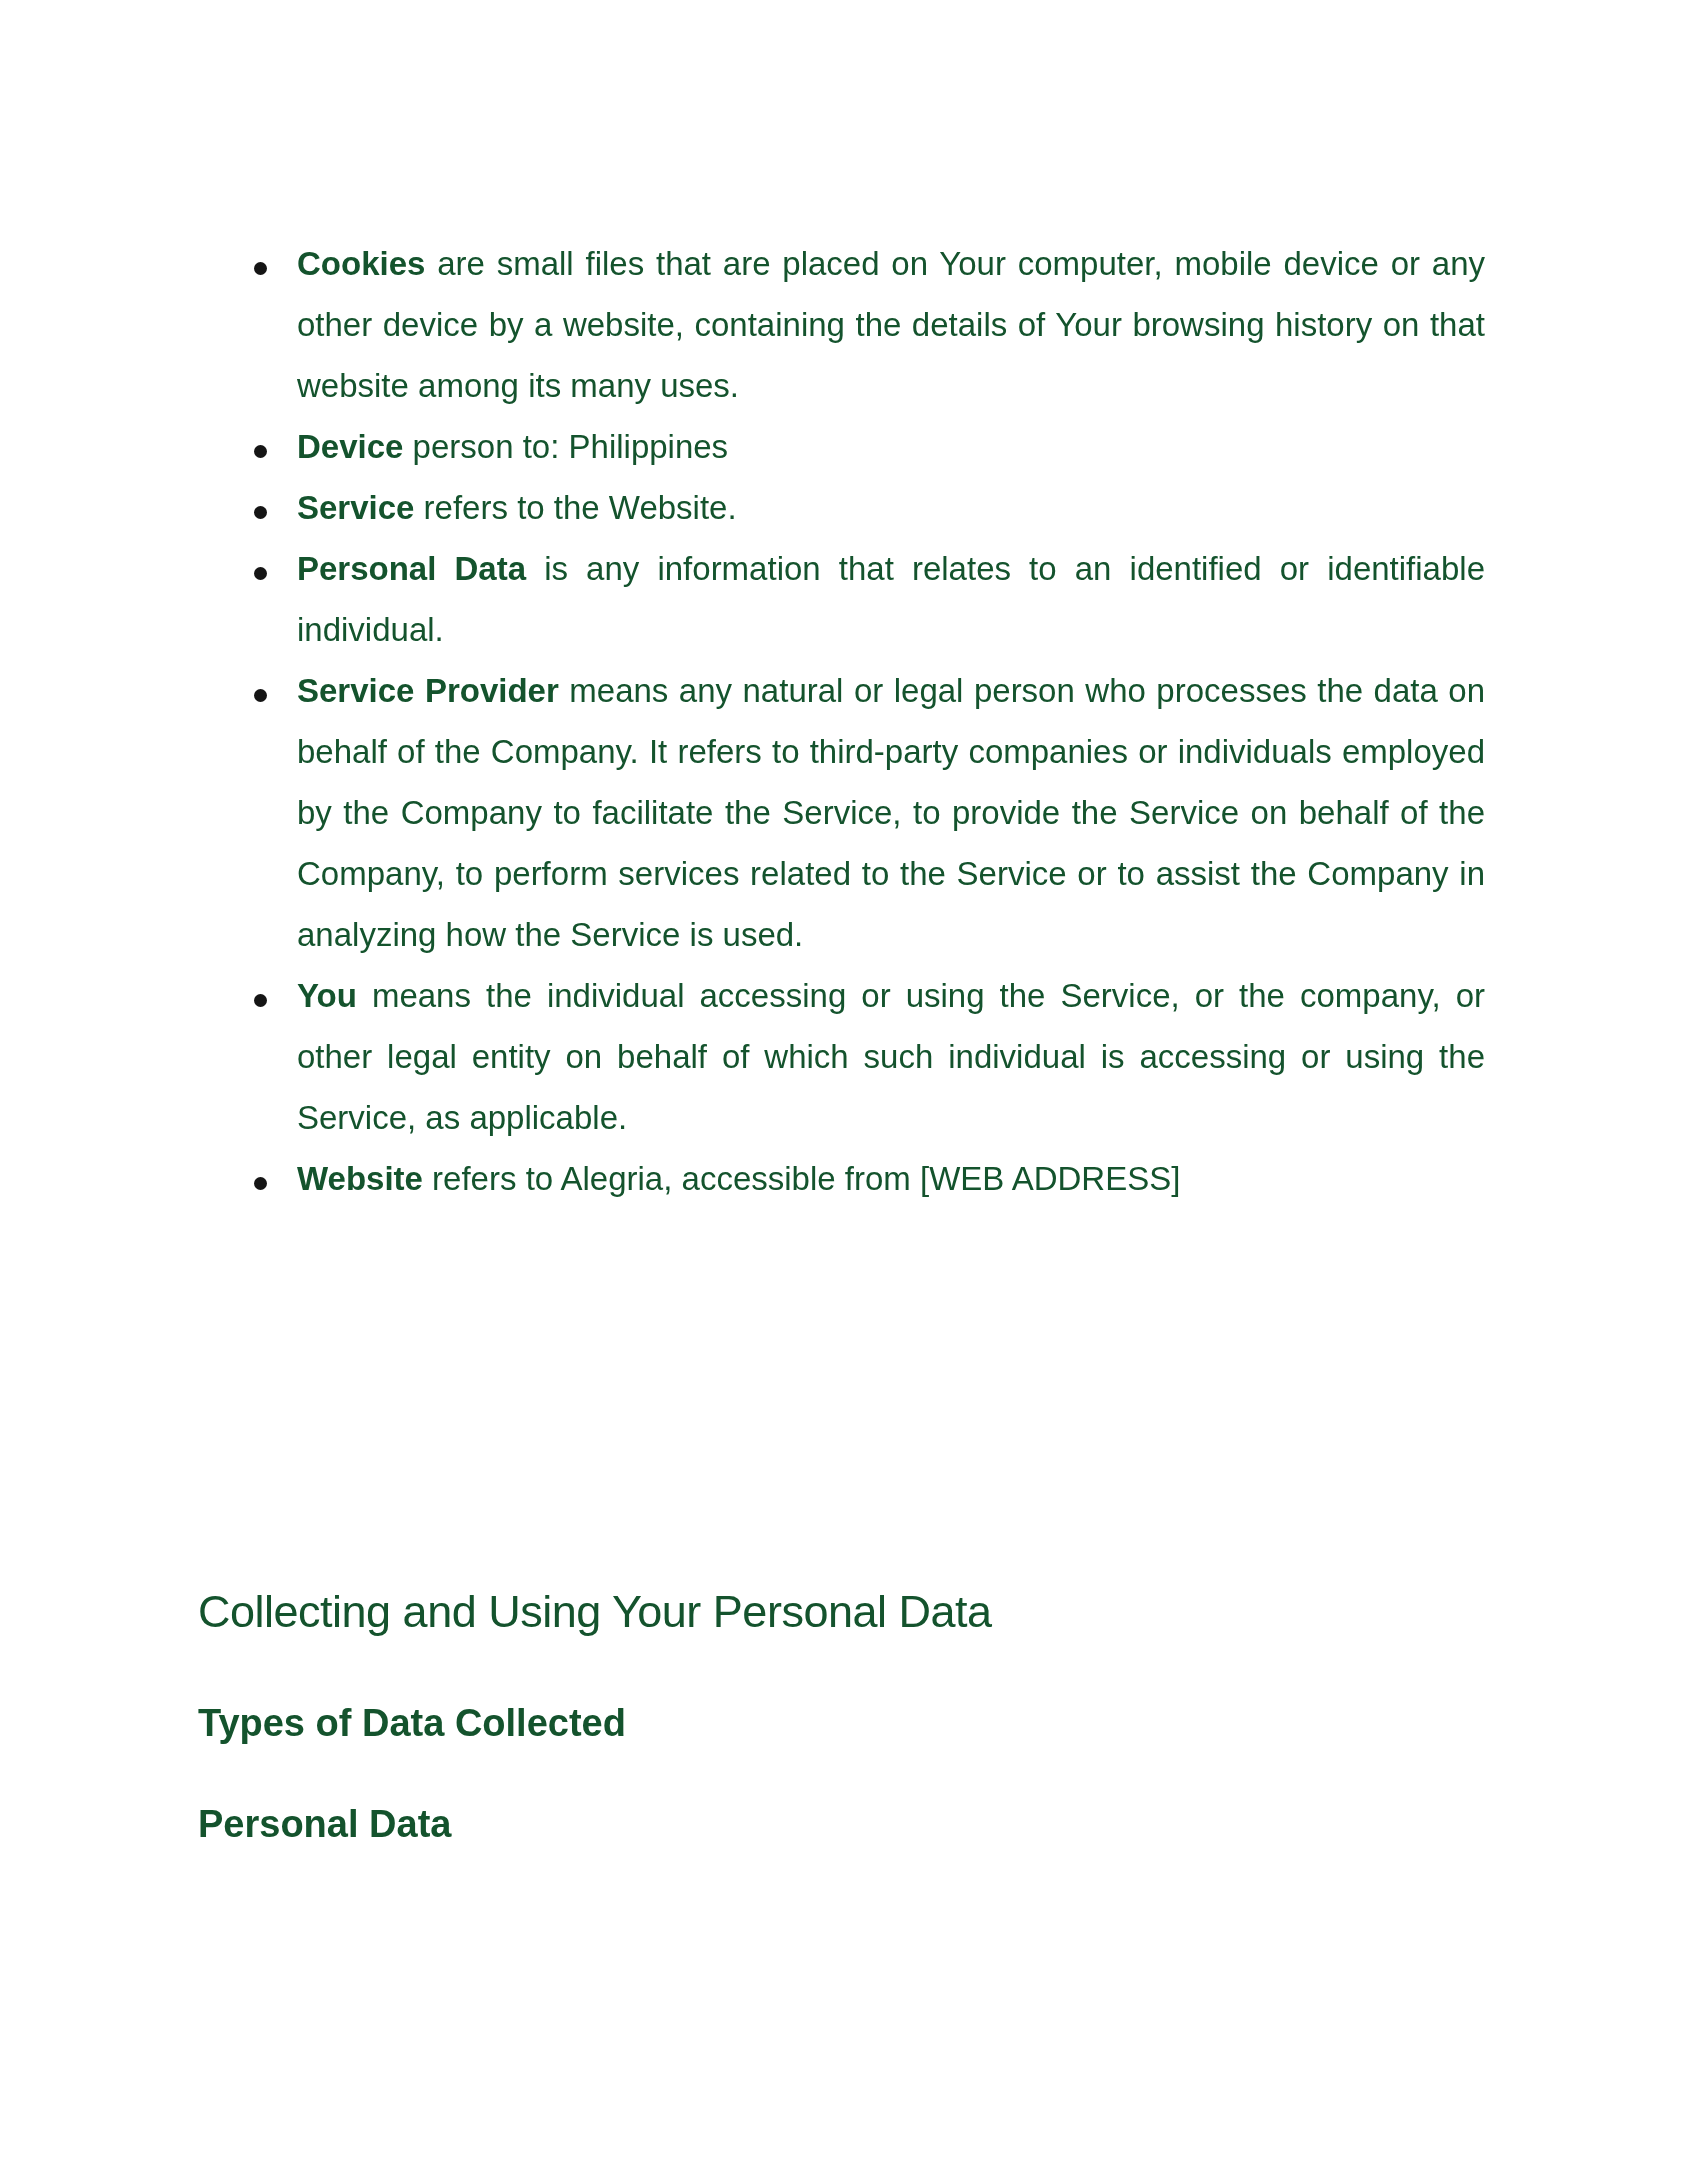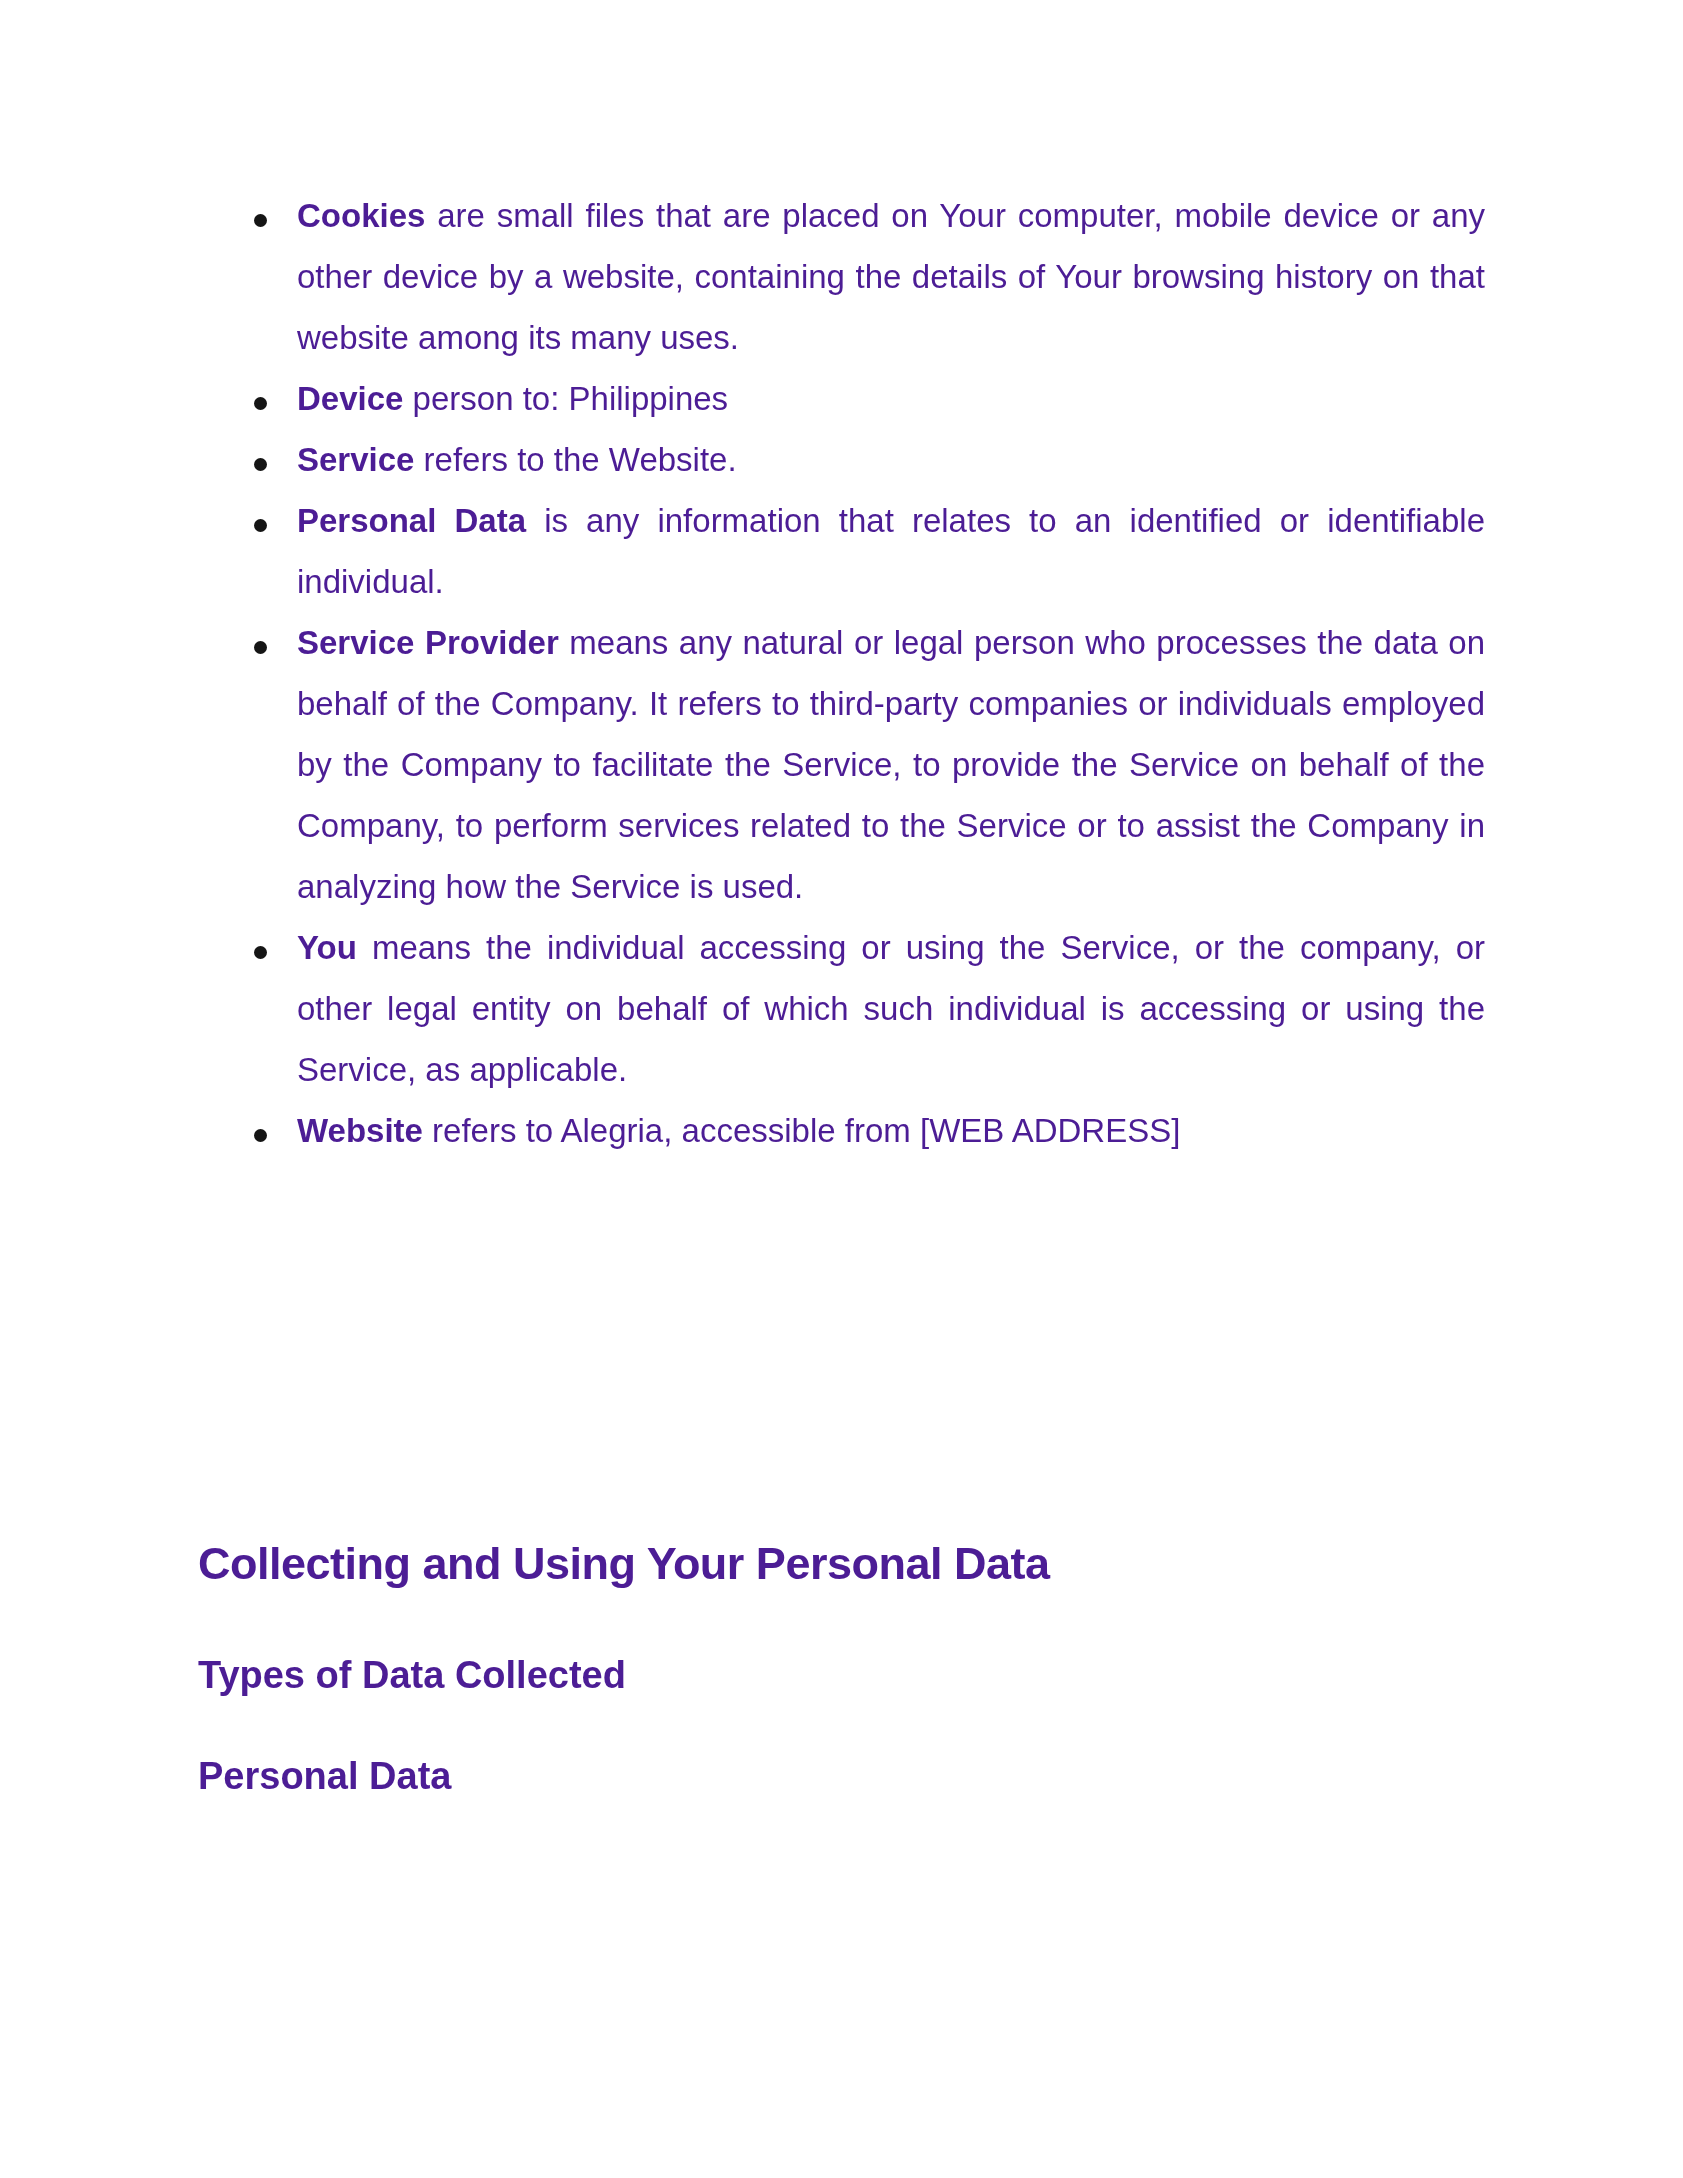--- a/index.html
+++ b/index.html
@@ -6,23 +6,24 @@
   html, body {
     margin: 0;
     padding: 0;
     background: #ffffff;
   }
   .page {
     position: relative;
     width: 1683px;
     height: 2110px;
     background: #ffffff;
-    color: #4c1d95;
+    color: #14532d;
     font-family: "Liberation Sans", "DejaVu Sans", sans-serif;
     overflow: hidden;
+    margin-top: 48px;
   }
   ul.defs {
     position: absolute;
     left: 198px;
     top: 185px;
     width: 1287px;
     margin: 0;
     padding: 0;
     list-style: none;
     font-size: 33px;
@@ -43,21 +44,21 @@
     background: #151515;
   }
   .term { font-weight: 700; }
   h1.section {
     position: absolute;
     left: 198px;
     top: 1538px;
     margin: 0;
     font-size: 45px;
     line-height: 51px;
-    font-weight: 700;
+    font-weight: 400;
     letter-spacing: -0.5px;
     white-space: nowrap;
   }
   h2.subsection {
     position: absolute;
     left: 198px;
     top: 1653px;
     margin: 0;
     font-size: 38px;
     line-height: 44px;

